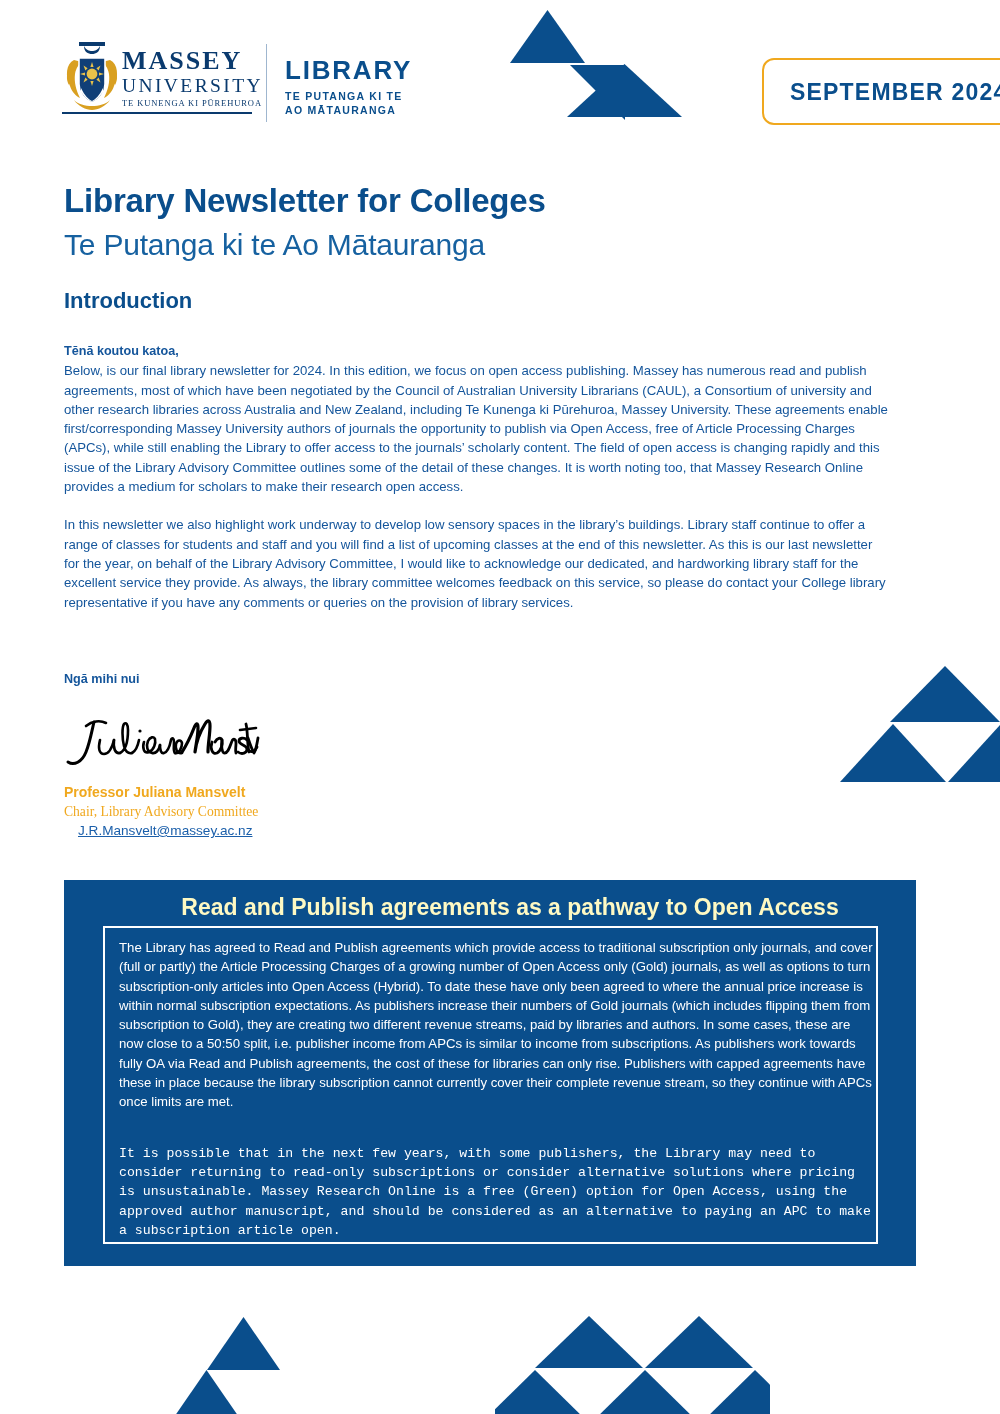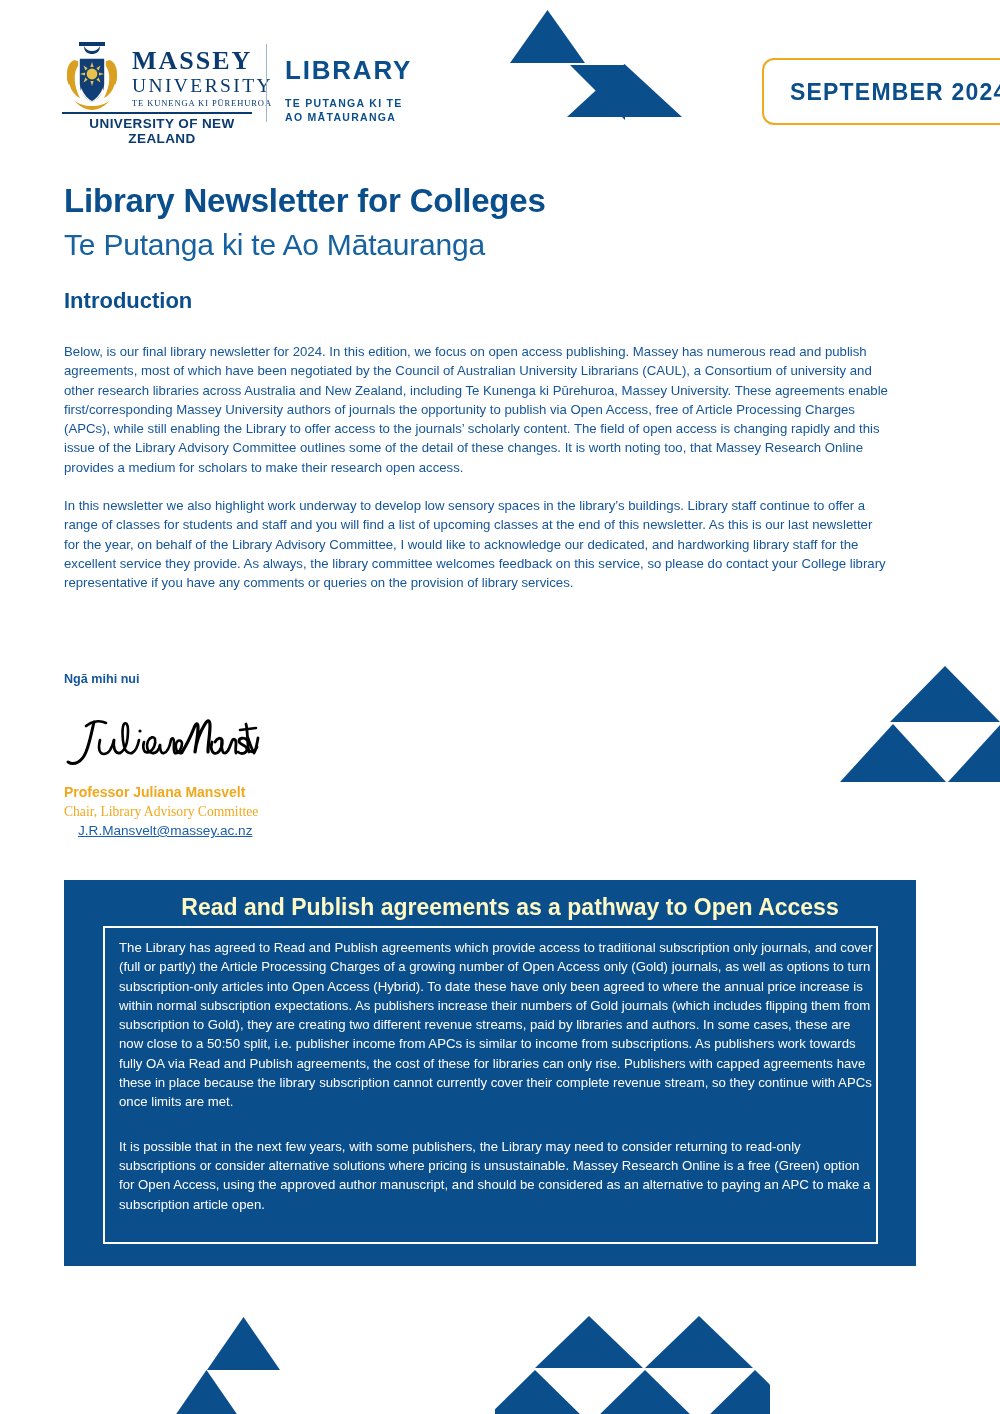--- a/index.html
+++ b/index.html
@@ -32,21 +32,20 @@
     left: 62px; top: 40px;
     display: flex;
     align-items: flex-start;
   }
   #crest {
     width: 60px; height: 78px;
     position: relative;
     flex: 0 0 auto;
   }
   #massey-wordmark {
-    margin-left: 10px;
     padding-top: 8px;
   }
   .mw-massey {
     font-family: "Liberation Serif", serif;
     font-weight: bold;
     font-size: 26px;
     letter-spacing: 2px;
     color: #0a3a6e;
     line-height: 1.02;
   }
@@ -99,21 +98,21 @@
     font-size: 26px;
     letter-spacing: 1.8px;
     line-height: 1.15;
   }
   .lw-sub {
     font-family: "Liberation Sans", sans-serif;
     font-weight: bold;
     font-size: 10.5px;
     letter-spacing: 1.3px;
     line-height: 1.35;
-    margin-top: 10px;
+    margin-top: 3px;
   }
 
   
   #header-tris { position: absolute; left: 510px; top: 5px; }
 
   
   #date-chip {
     position: absolute;
     left: 762px; top: 58px;
     width: 290px; height: 67px;
@@ -255,21 +254,21 @@
     box-sizing: border-box;
     padding: 10px 1px 0 14px;
   }
   #feature-inner p {
     margin: 0;
     font-family: "Liberation Sans Narrow", "Liberation Sans", sans-serif;
     font-size: 13.2px;
     line-height: 19.3px;
     color: #ffffff;
   }
-  #feature-inner p.gap { margin-top: 25px; }
+  #feature-inner p.gap { margin-top: 32px; font-family: Liberation Mono, monospace; }
 
   
   #bottom-tris-left { position: absolute; left: 175px; top: 1310px; }
   #bottom-tris-right { position: absolute; left: 495px; top: 1308px; }
 </style>
 </head>
 <body>
 
 <div id="page">
 
@@ -314,21 +313,20 @@
       </div>
 
       <div id="massey-wordmark">
         <div class="mw-massey">MASSEY</div>
         <div class="mw-university">UNIVERSITY</div>
         <div class="mw-tekunenga">TE KUNENGA KI PŪREHUROA</div>
       </div>
     </div>
 
     <div id="massey-rule"></div>
-    <div id="mw-uonz">UNIVERSITY OF NEW ZEALAND</div>
 
     <div id="logo-divider"></div>
 
     <div id="library-wordmark">
       <div class="lw-library">LIBRARY</div>
       <div class="lw-sub">TE PUTANGA KI TE</div>
       <div class="lw-sub" style="margin-top:0">AO MĀTAURANGA</div>
     </div>
 
     <div id="header-tris">
@@ -342,20 +340,21 @@
     <div id="date-chip">
       <div id="date-text">SEPTEMBER  2024</div>
     </div>
   </div>
 
   <div id="title-sub">Te Putanga ki te Ao Mātauranga</div>
   <div id="title-main">Library Newsletter for Colleges</div>
   <div id="section-intro">Introduction</div>
 
   <div id="body-copy">
+    <p id="greeting">Tēnā koutou katoa,</p>
     <p>Below, is our final library newsletter for 2024.  In this edition, we focus on open access publishing.  Massey has numerous read and publish agreements, most of which have been negotiated by the Council of Australian University Librarians (CAUL), a Consortium of university and other research libraries across Australia and New Zealand, including Te Kunenga ki Pūrehuroa, Massey University.  These agreements enable first/corresponding Massey University authors of journals the opportunity to publish via Open Access, free of Article Processing Charges (APCs), while still enabling the Library to offer access to the journals’ scholarly content.  The field of open access is changing rapidly and this issue of the Library Advisory Committee outlines some of the detail of these changes.  It is worth noting too, that Massey Research Online provides a medium for scholars to make their research open access.</p>
     <p class="gap">In this newsletter we also highlight work underway to develop low sensory spaces in the library’s buildings.  Library staff continue to offer a range of classes for students and staff and you will find a list of upcoming classes at the end of this newsletter. As this is our last newsletter for the year, on behalf of the Library Advisory Committee, I would like to acknowledge our dedicated, and hardworking library staff for the excellent service they provide.  As always, the library committee welcomes feedback on this service, so please do contact your College library representative if you have any comments or queries on the provision of library services.</p>
   </div>
 
   <div id="signoff">Ngā mihi nui</div>
 
   <div id="signature">
     <svg width="200" height="62" viewBox="0 0 200 62" xmlns="http://www.w3.org/2000/svg">
       <g fill="none" stroke="#000000" stroke-linecap="round" stroke-linejoin="round">
 

